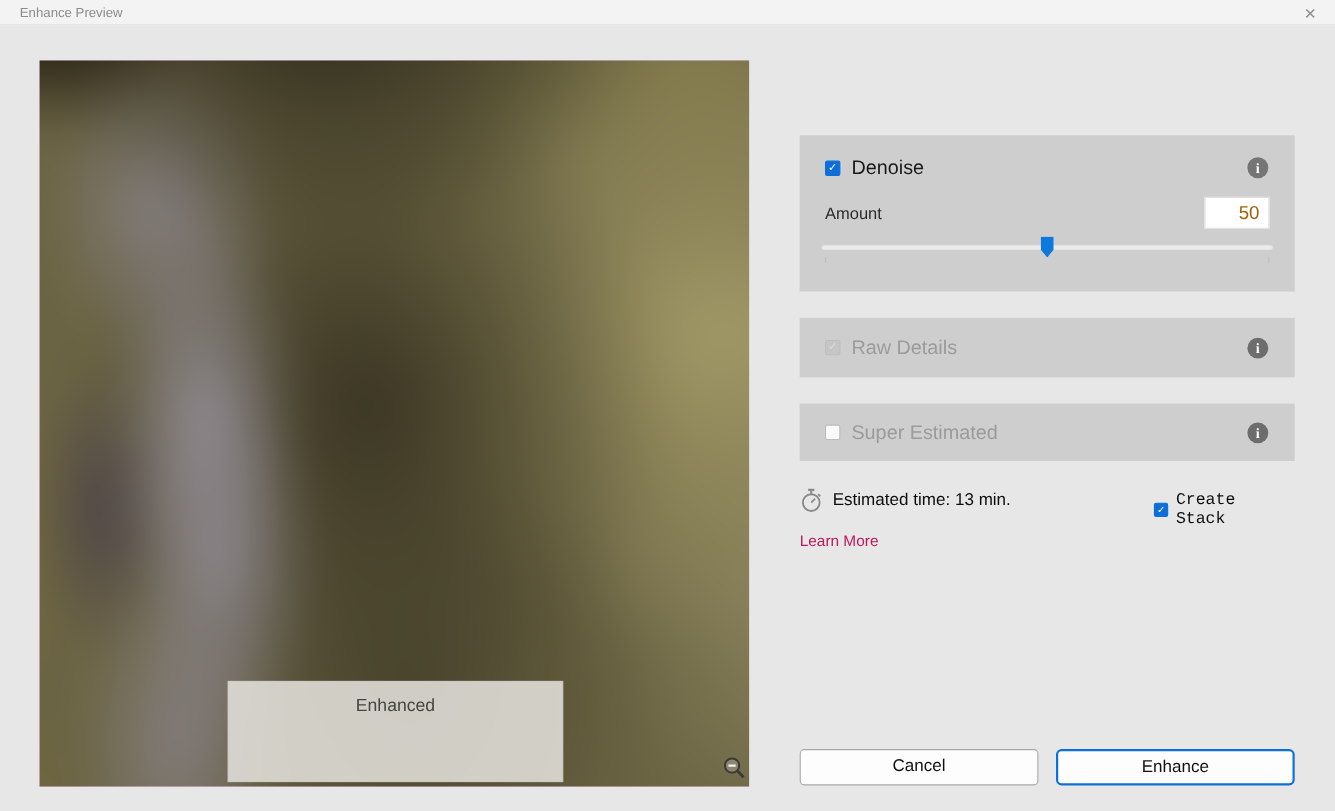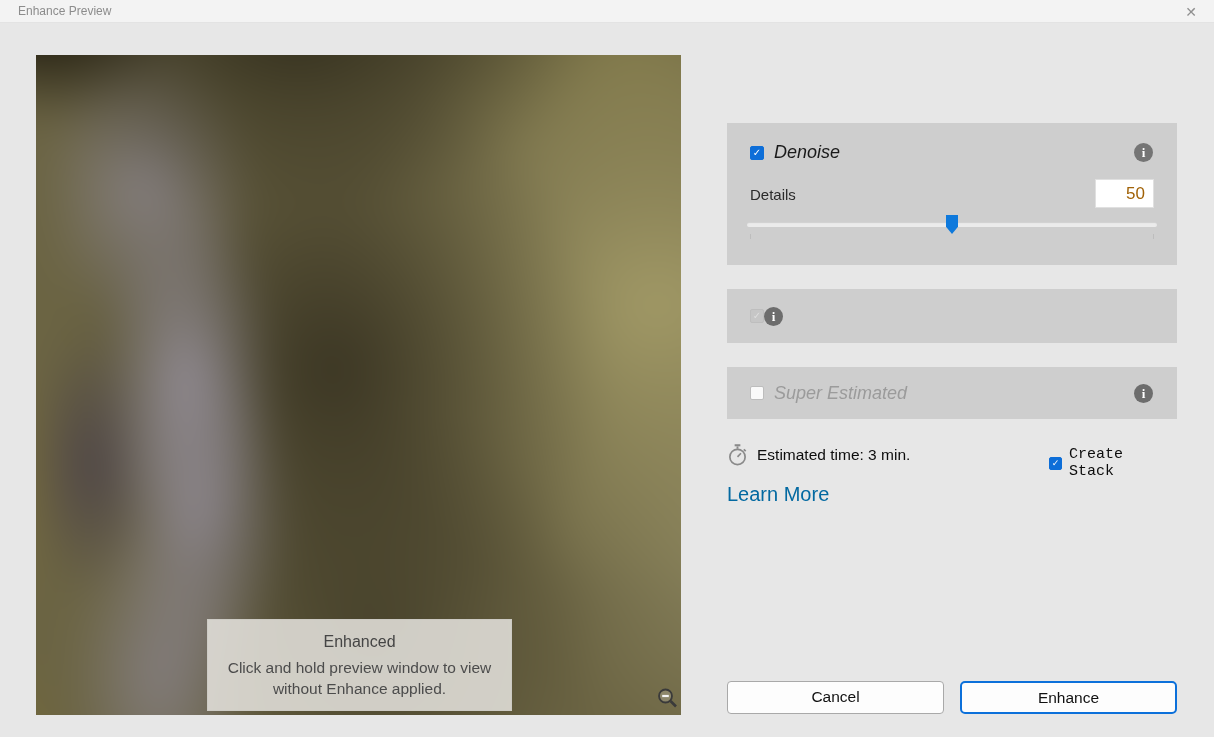--- a/index.html
+++ b/index.html
@@ -54,21 +54,21 @@
   .panel-super { top:367px; height:52px; }
   .panel-row { display:flex; align-items:center; height:100%; padding:0 24px 0 23px; }
 
   .cbx { width:14px; height:14px; border-radius:2px; flex:none; position:relative;
     display:flex; align-items:center; justify-content:center;
     font-size:10px; line-height:1; cursor:pointer; }
   .cbx-on { background:#0d6ed8; color:#fff; border:1px solid #0d6ed8; }
   .cbx-disabled { background:#c6c6c6; color:#dedede; border:1px solid #bebebe; cursor:default; }
   .cbx-off { background:#fafafa; color:transparent; border:1px solid #bdbdbd; }
 
-  .panel-label { font-size:18px; color:#1a1a1a; margin-left:10px; flex:1;font-style:italic; }
+  .panel-label { font-size:18px; color:#1a1a1a; margin-left:10px; flex:1; }
   .panel-label.dim { color:#9b9b9b; }
 
   .info-icon { width:19px; height:19px; border-radius:50%; background:#757575; flex:none;
     color:#fff; text-align:center; font-family:"Liberation Serif", serif;
     font-weight:bold; font-size:13px; line-height:19px; cursor:pointer; }
   .info-dark { background:#6d6d6d; }
 
   
   .dn-row1 { position:absolute; left:23px; top:19px; right:24px; display:flex; align-items:center; }
   .amount-label { position:absolute; left:23px; top:186px; font-size:15px; color:#2b2b2b; }
@@ -83,21 +83,21 @@
   .tick-l { left:3px; } .tick-r { right:3px; }
   
   .slider .tick { top:12px; }
 
   
   .est-row { position:absolute; left:727px; top:443px; height:24px; display:flex; align-items:center; }
   .est-text { font-size:15.5px; color:#0d0d0d; margin-left:9px; }
   .stack-row { position:absolute; left:1049px; top:446px; display:flex; align-items:center; }
   .stack-row .cbx { width:13px; height:13px; font-size:9px; }
   .stack-label { font-size:15px; color:#0d0d0d; margin-left:7px;font-family:Liberation Mono, monospace; }
-  .learn-more { position:absolute; left:727px; top:483px; font-size:20px; color:#0369a1; cursor:pointer; text-decoration:none;text-align:right; }
+  .learn-more { position:absolute; left:727px; top:483px; font-size:14px; color:#be185d; cursor:pointer; text-decoration:none;text-align:right; }
 
   
   .btn { position:absolute; top:681px; height:33px; width:217px; background:#fdfdfd;
     font-size:15.5px; color:#111; text-align:center; line-height:30px; cursor:pointer;
     font-family:"Liberation Sans", sans-serif; }
   .btn-cancel { left:727px; border:1px solid #a9a9a9; border-radius:4px; }
   .btn-enhance { left:960px; border:2px solid #0c70da; border-radius:5px; }
 </style>
 </head>
 <body>
@@ -108,21 +108,20 @@
     <span class="title">Enhance Preview</span>
     <div class="close-btn">
       <span>✕</span>
     </div>
   </div>
 
   <div class="preview">
     <div class="blur-layer"></div>
     <div class="overlay-box">
       <div class="ov-title">Enhanced</div>
-      <div class="ov-body">Click and hold preview window to view without Enhance applied.</div>
     </div>
     <div class="zoom-out">
       <svg width="24" height="24" viewBox="0 0 24 24">
         <circle cx="9.5" cy="9" r="6.5" fill="rgba(255,255,255,0.18)" stroke="#3a3a3a" stroke-width="1.8"></circle>
         <line x1="6.2" y1="9" x2="12.8" y2="9" stroke="#f4f4f4" stroke-width="2.2"></line>
         <line x1="14.5" y1="14" x2="20" y2="19.5" stroke="#3a3a3a" stroke-width="2.6"></line>
       </svg>
     </div>
   </div>
 
@@ -131,33 +130,34 @@
     <div class="dn-row1">
       <div class="cbx cbx-on">
         <span>✓</span>
       </div>
       <span class="panel-label">Denoise</span>
       <div class="info-icon">
         <span>i</span>
       </div>
     </div>
   </div>
-  <span class="amount-label" style="position:absolute; left:750px; top:186px;">Details</span>
+  <span class="amount-label" style="position:absolute; left:750px; top:186px;">Amount</span>
   <input class="amount-box" value="50" style="">
   <div class="slider">
     <div class="tick tick-l"></div>
     <div class="tick tick-r"></div>
     <div class="slider-thumb"></div>
   </div>
 
   <div class="panel panel-raw">
     <div class="panel-row">
       <div class="cbx cbx-disabled">
         <span>✓</span>
       </div>
+      <span class="panel-label dim">Raw Details</span>
       <div class="info-icon info-dark">
         <span>i</span>
       </div>
     </div>
   </div>
 
   <div class="panel panel-super">
     <div class="panel-row">
       <div class="cbx cbx-off">
         <span></span>
@@ -170,21 +170,21 @@
   </div>
 
   <div class="est-row">
     <svg width="21" height="24" viewBox="0 0 22 24">
       <circle cx="11" cy="14" r="8" fill="none" stroke="#8a8a8a" stroke-width="1.8"></circle>
       <line x1="11" y1="5.5" x2="11" y2="3" stroke="#8a8a8a" stroke-width="2"></line>
       <line x1="8" y1="1.8" x2="14" y2="1.8" stroke="#8a8a8a" stroke-width="2.2"></line>
       <line x1="17.6" y1="6" x2="19.6" y2="8" stroke="#8a8a8a" stroke-width="1.8"></line>
       <line x1="11" y1="14" x2="14.6" y2="10.2" stroke="#8a8a8a" stroke-width="1.7"></line>
     </svg>
-    <span class="est-text">Estimated time: 3 min.</span>
+    <span class="est-text">Estimated time: 13 min.</span>
   </div>
   <div class="stack-row">
     <div class="cbx cbx-on">
       <span>✓</span>
     </div>
     <span class="stack-label">Create Stack</span>
   </div>
 
   <a class="learn-more">Learn More</a>
 

